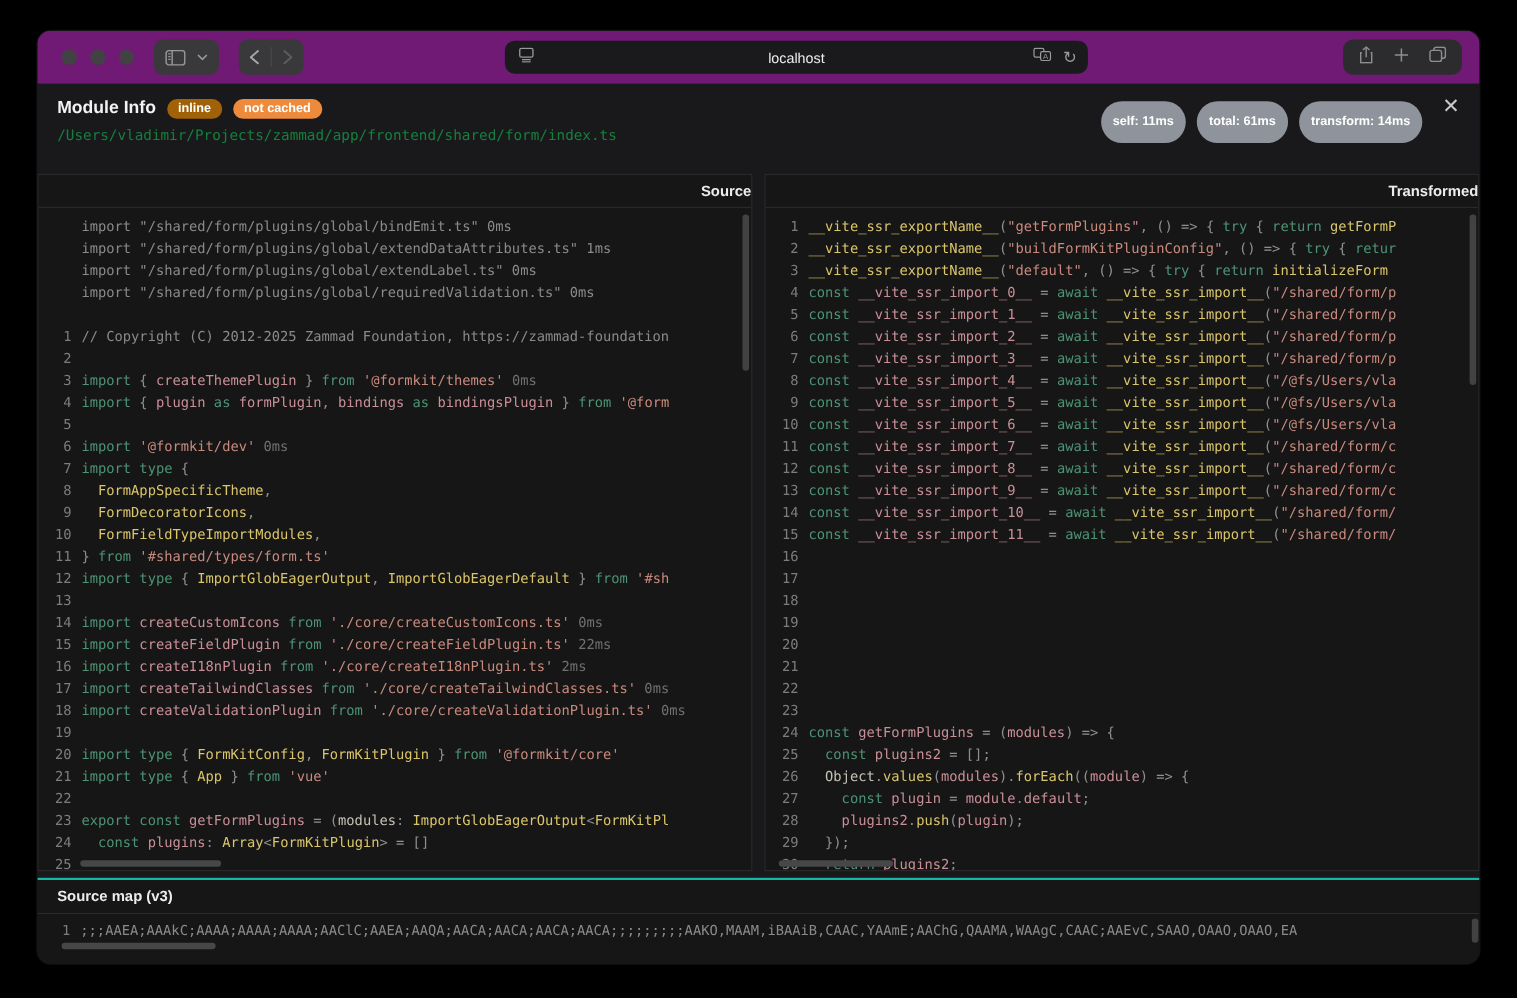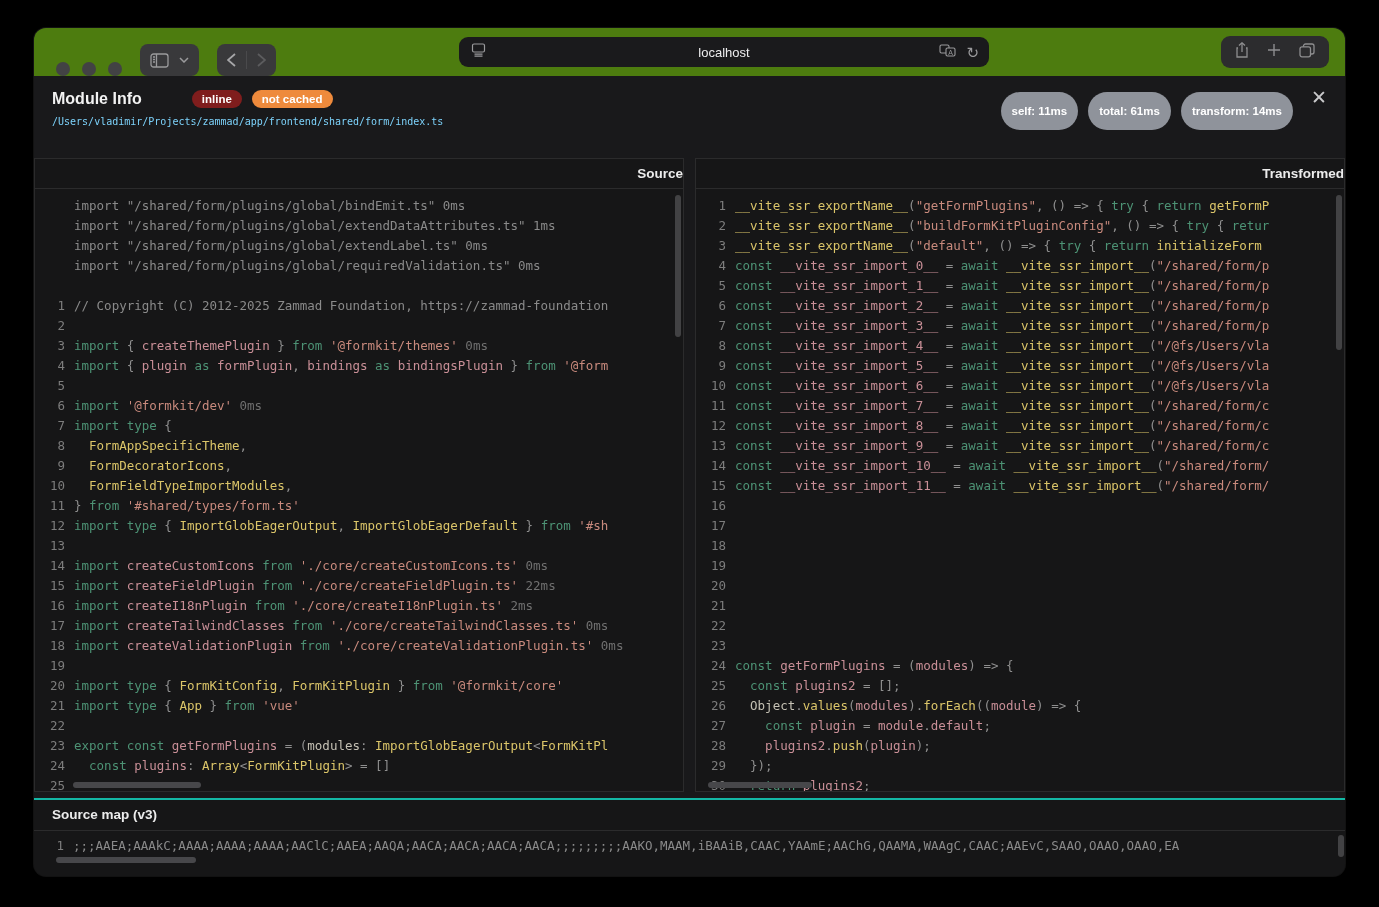--- a/index.html
+++ b/index.html
@@ -2,46 +2,46 @@
 <html><head>
 <meta charset="utf-8">
 <style>
   html,body{margin:0;padding:0;background:#000;}
   body{width:1379px;height:907px;position:relative;overflow:hidden;
        font-family:"Liberation Sans",sans-serif;-webkit-font-smoothing:antialiased;}
   .window{position:absolute;left:34px;top:28px;width:1311px;height:848px;
           background:#19191b;border-radius:12px;overflow:hidden;
           box-shadow:0 0 0 1px rgba(255,255,255,.07);}
   
-  .titlebar{height:48px;background:#4d7c0f;display:flex;align-items:flex-end;position:relative;}
+  .titlebar{height:48px;background:#701a75;display:flex;align-items:center;position:relative;}
   .traffic{display:flex;gap:12px;margin-left:22px;}
   .traffic span{width:14px;height:14px;border-radius:50%;background:#424244;display:block;}
   .tb-group{background:#39393b;border-radius:8px;height:32px;display:flex;align-items:center;
             padding:0 10px;margin-left:18px;gap:10px;color:#a6a6a8;}
   .tb-group svg{display:block;}
   .navdiv{width:1px;height:18px;background:#4a4a4c;}
   .urlbar{position:absolute;left:425px;top:9px;width:530px;height:30px;background:#1a1a1c;
           border-radius:9px;display:flex;align-items:center;color:#9a9a9c;}
   .url-text{position:absolute;left:0;right:0;text-align:center;color:#ededee;font-size:13px;}
   .urlbar .left-ic{margin-left:12px;z-index:2;}
   .urlbar .right-ics{position:absolute;right:10px;display:flex;align-items:center;gap:10px;z-index:2;}
   .win-actions{position:absolute;right:16px;top:8px;background:#2c2c2e;border-radius:9px;
                height:32px;display:flex;align-items:center;gap:18px;padding:0 14px;color:#8e8e90;}
   .reload{font-size:15px;line-height:1;color:#9a9a9c;}
   
   .mod-header{position:relative;padding:14px 18px 0 18px;}
   .mod-title-row{display:flex;align-items:center;gap:10px;}
   .mod-title{color:#f2f2f2;font-size:16px;font-weight:bold;}
   .badge{border-radius:999px;color:#fff;font-size:11.5px;font-weight:bold;padding:3px 10px;}
-  .badge.green{background:#7f1d1d;margin-left:40px;}
+  .badge.green{background:#a16207;}
   .badge.orange{background:#ee8a3c;}
   .timings{position:absolute;right:52px;top:16px;display:flex;gap:10px;}
   .pill{background:#8f939b;border-radius:999px;color:#fff;font-size:11.5px;font-weight:bold;padding:13px 11px;}
   .close-x{position:absolute;right:18px;top:12px;color:#c9c9cb;font-size:19px;line-height:1;cursor:default;}
-  .mod-path{margin-top:8px;color:#7dd3fc;font-family:"DejaVu Sans Mono",monospace;font-size:10px;}
+  .mod-path{margin-top:8px;color:#15803d;font-family:"DejaVu Sans Mono",monospace;font-size:13px;}
   
   .panes{position:absolute;left:0;right:0;top:130px;display:flex;gap:11px;}
   .pane{background:#161617;border:1px solid #2b2b2c;height:632px;position:relative;overflow:hidden;flex:1;}
   .pane-header{height:29px;line-height:29px;padding-left:14px;color:#ececec;
                font-size:13.5px;font-weight:bold;border-bottom:1px solid #2b2b2c;text-align:right;}
   .code{font-family:"DejaVu Sans Mono",monospace;font-size:12.5px;line-height:20px;
         padding-top:7px;white-space:pre;overflow:hidden;height:595px;}
   .row{height:20px;display:flex;}
   .ln{width:30px;flex:0 0 30px;text-align:right;padding-right:9px;color:#7d7d7d;user-select:none;}
   .tk-k{color:#4d9375;} .tk-s{color:#c98a7d;} .tk-p{color:#c98f97;}

